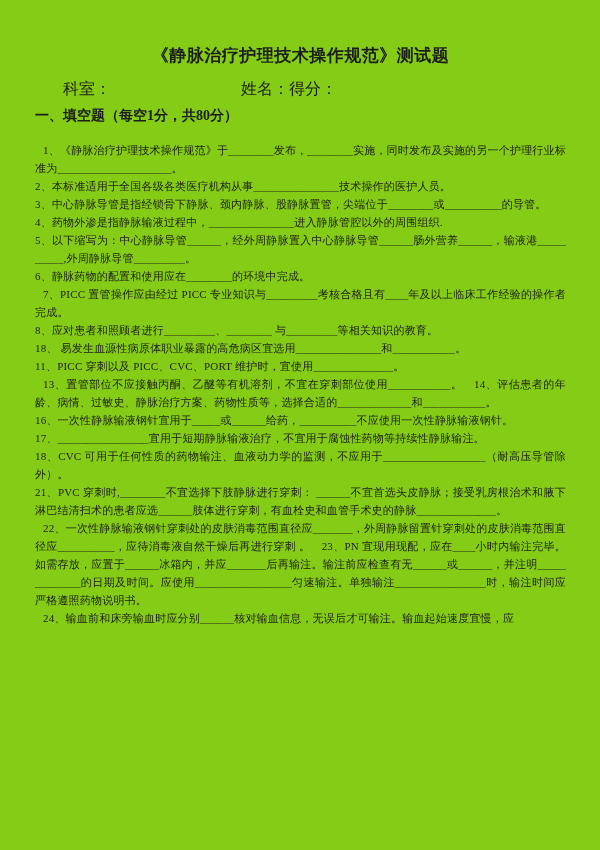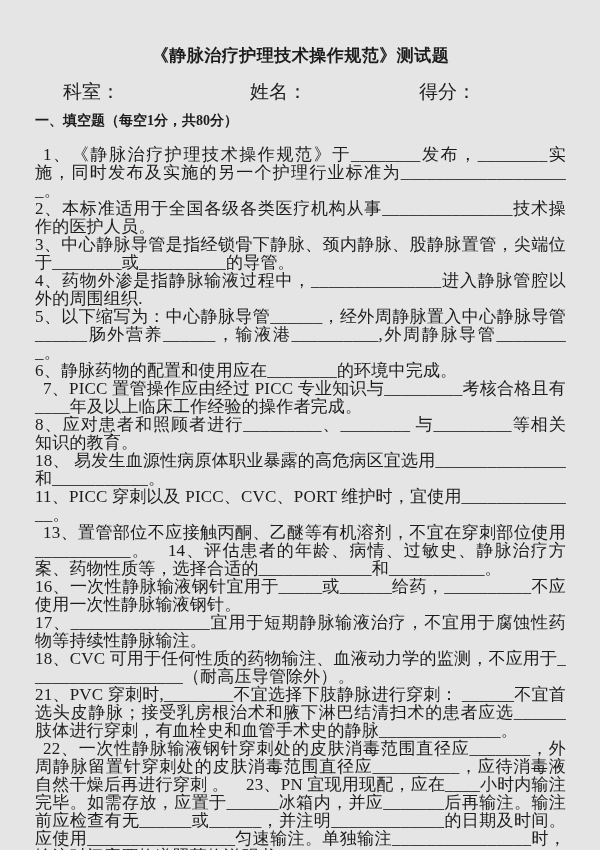--- a/index.html
+++ b/index.html
@@ -9,50 +9,50 @@
   body {
     width: 600px;
     height: 850px;
     background: #fdfdfc;
     overflow: hidden;
   }
   .page {
     box-sizing: border-box;
     width: 600px;
     height: 850px;
-    background: #e5e5e5;
+    background: #84cc16;
     color: #1c1c1c;
     font-family: "Liberation Serif", "DejaVu Serif", serif;
     padding: 44px 34px 0 35px;
   }
   .doc-title {
     margin: 0 0 12px 0;
     text-align: center;
     font-size: 17px;
     font-weight: bold;
     letter-spacing: 0.5px;
   }
   .header-row {
     display: flex;
     align-items: baseline;
-    font-size: 19px;
+    font-size: 16px;
     margin: 0 0 7px 0;
     white-space: nowrap;
   }
   .hf-department { margin-left: 28px; }
   .hf-name { margin-left: 130px; text-align: right; }
-  .hf-score { margin-left: 112px; }
+  .hf-score { }
   .section-heading {
     font-size: 14px;
     font-weight: bold;
     margin: 0 0 16px 0;
   }
   .body-text p.q {
     margin: 0;
-    font-size: 17px;
+    font-size: 11px;
     line-height: 18px;
     text-align: justify;
     word-break: break-all;
     letter-spacing: 0.2px;
   }
   .body-text p.q.indent {
     text-indent: 8px;
   }
 </style>
 </head>

